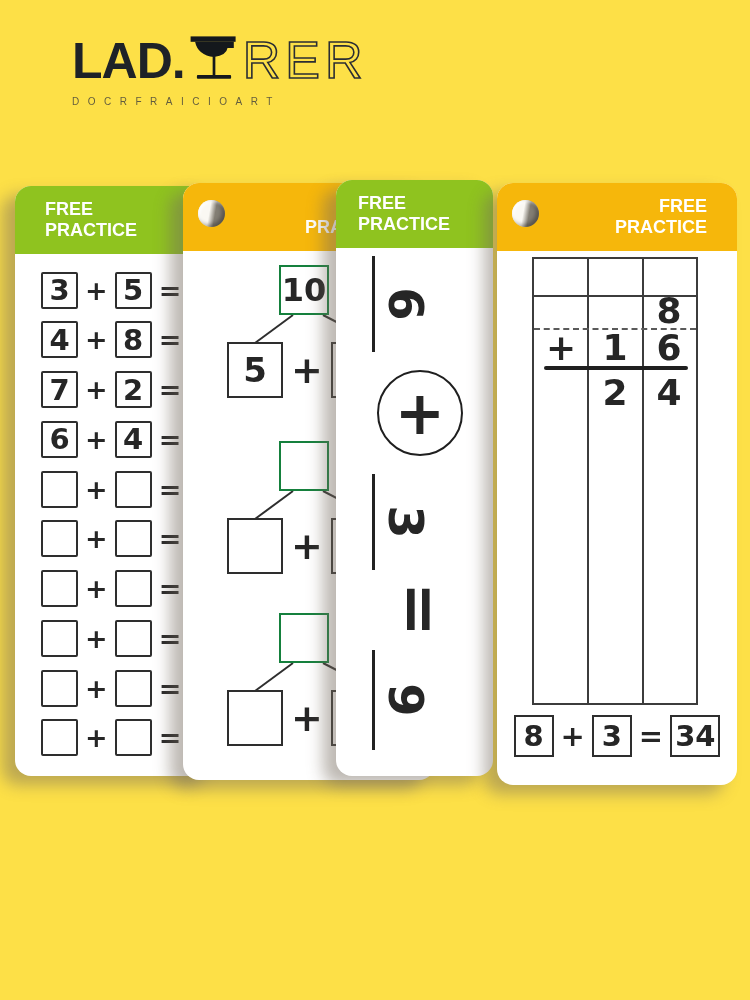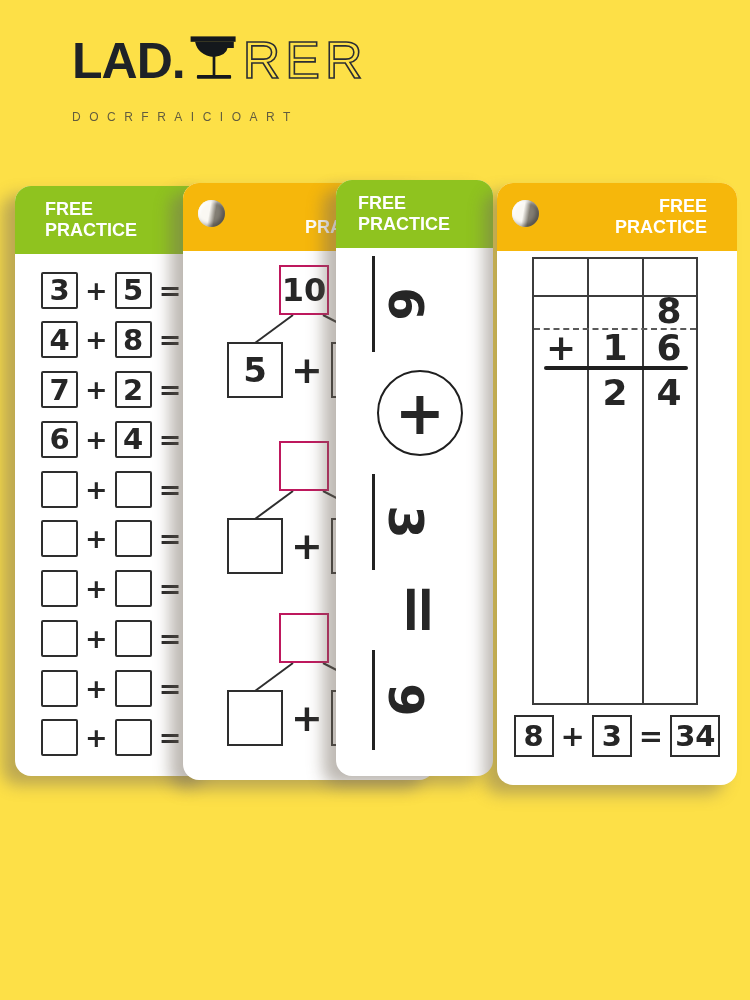--- a/index.html
+++ b/index.html
@@ -6,21 +6,21 @@
   #page{position:relative;width:750px;height:1000px;background:#fde047;overflow:hidden;
          font-family:"Liberation Sans",sans-serif;color:#262626;}
 
   
   #logo{position:absolute;left:72px;top:28px;}
   .logo-row{display:flex;align-items:flex-end;height:58px;}
   .logo-bold{font-size:50px;font-weight:bold;letter-spacing:-1px;color:#1e2227;line-height:1;}
   .logo-icon{width:54px;height:54px;margin:0 2px 1px 2px;}
   .logo-thin{font-size:52px;font-weight:400;letter-spacing:5px;color:transparent;
              -webkit-text-stroke:1.6px #2a2d33;line-height:1;text-align:right;}
-  .logo-sub{margin-top:24px;font-size:12px;letter-spacing:8.5px;color:#3c3c3c;opacity:.8;}
+  .logo-sub{margin-top:10px;font-size:10px;letter-spacing:8.5px;color:#3c3c3c;opacity:.8;}
 
   
   .card{position:absolute;background:#fff;border-radius:16px;
         box-shadow:-13px 9px 16px rgba(118,106,94,.48);}
   .hdr{position:absolute;left:0;top:0;right:0;height:68px;border-radius:16px 16px 0 0;
        color:#fff;font-weight:bold;font-size:18px;line-height:1.15;box-sizing:border-box;padding-top:13px;}
   .hdr.green{background:#8FC31F;}
   .hdr.yellow{background:#F6B70B;}
   .hdr .l{display:block;}
   .hdr.left{padding-left:30px;text-align:left;}
@@ -35,21 +35,21 @@
                justify-content:space-between;box-sizing:border-box;padding:16px 0 18px 26px;}
   .row{display:flex;align-items:center;gap:7px;height:40px;}
   .sq{width:37px;height:37px;border:2.5px solid #2e2e2e;border-radius:2px;display:flex;
       align-items:center;justify-content:center;font-size:29px;font-weight:bold;
       font-family:"DejaVu Sans",sans-serif;box-sizing:border-box;}
   .op{font-size:27px;font-weight:bold;font-family:"DejaVu Sans",sans-serif;}
 
   
   #card2{left:183px;top:183px;width:252px;height:597px;z-index:2;}
   .bond{position:absolute;left:44px;width:200px;height:134px;}
-  .bond .tbox{position:absolute;left:52px;top:0;width:50px;height:50px;border:2px solid #be185d;
+  .bond .tbox{position:absolute;left:52px;top:0;width:50px;height:50px;border:2px solid #15803d;
               display:flex;align-items:center;justify-content:center;font-size:32px;font-weight:bold;
               font-family:"DejaVu Sans",sans-serif;background:#fff;box-sizing:border-box;}
   .bond svg{position:absolute;left:0;top:0;}
   .bond .brow{position:absolute;left:0;top:77px;display:flex;align-items:center;gap:8px;}
   .bond .bbox{width:56px;height:56px;border:2px solid #2e2e2e;display:flex;align-items:center;
               justify-content:center;font-size:34px;font-weight:bold;font-family:"DejaVu Sans",sans-serif;
               background:#fff;box-sizing:border-box;}
   .bond .bplus{font-size:38px;font-weight:bold;font-family:"DejaVu Sans",sans-serif;}
 
   

